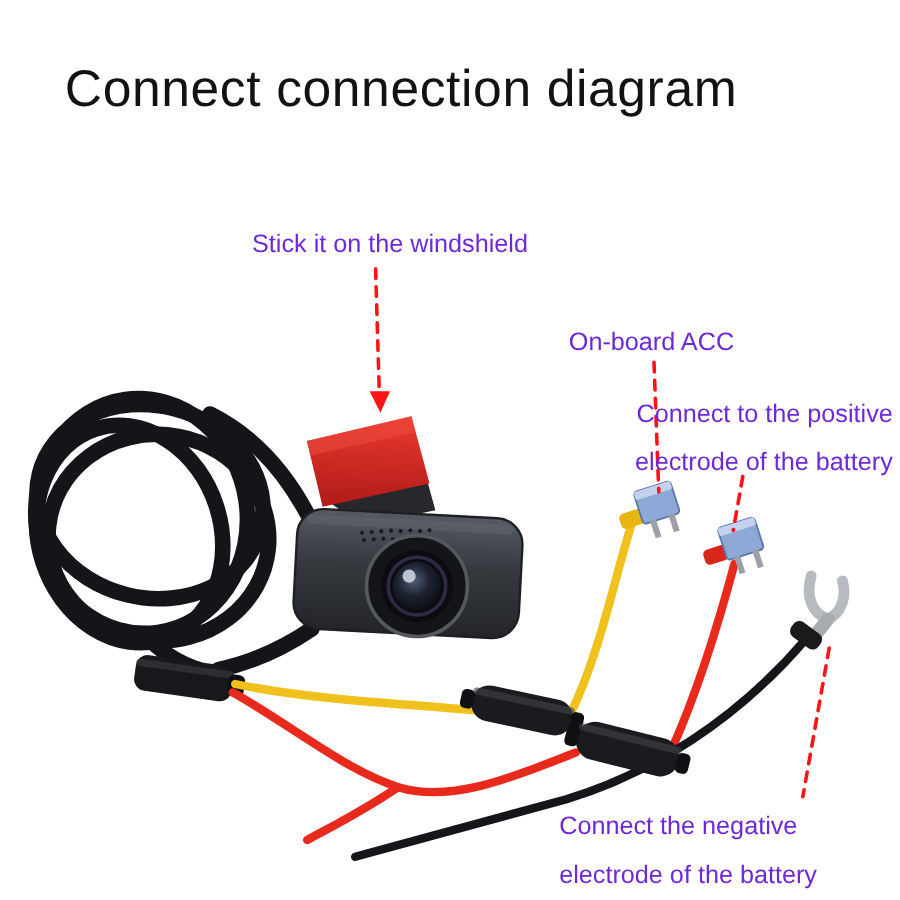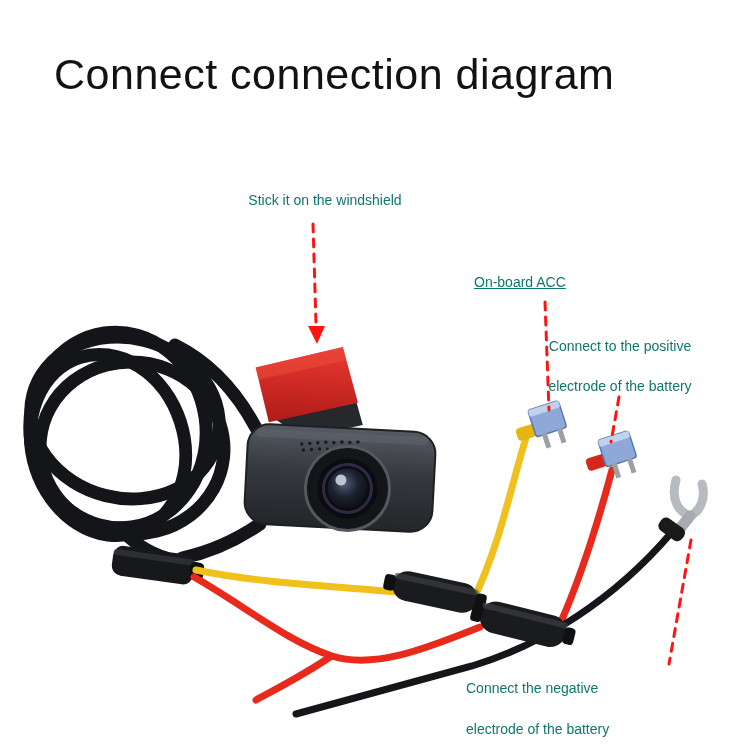--- a/index.html
+++ b/index.html
@@ -7,31 +7,31 @@
   body {
     background:#ffffff;
     font-family:"Liberation Sans", sans-serif;
   }
   .stage {
     position:relative; width:750px; height:750px;
     background:#ffffff; overflow:hidden;
   }
   svg.diagram { position:absolute; left:0; top:0; }
   .label {
-    position:absolute; color:#0f766e; font-size:14px;
+    position:absolute; color:#6d28d9; font-size:21px;
     font-family:"Liberation Sans", sans-serif;
     white-space:nowrap;
   }
   .title {
     left:54px; top:50px; font-size:43px; color:#121212;
     letter-spacing:0.5px;
   }
   .l-windshield { left:178px; top:192px; width:294px; text-align:center; }
-  .l-acc        { left:474px; top:274px;text-decoration:underline; }
-  .l-positive   { left:496px; top:326px; width:248px; text-align:center; line-height:40px; }
+  .l-acc        { left:474px; top:274px; }
+  .l-positive   { left:496px; top:326px; width:248px; text-align:right; line-height:40px; }
   .l-negative   { left:466px; top:668px; width:254px; line-height:41px; }
 </style>
 </head>
 <body>
 
 <div class="stage">
 
   <svg class="diagram" width="750" height="750" viewBox="0 0 750 750">
     <defs>
       <linearGradient id="bodyGrad" x1="0" y1="0" x2="0" y2="1">

